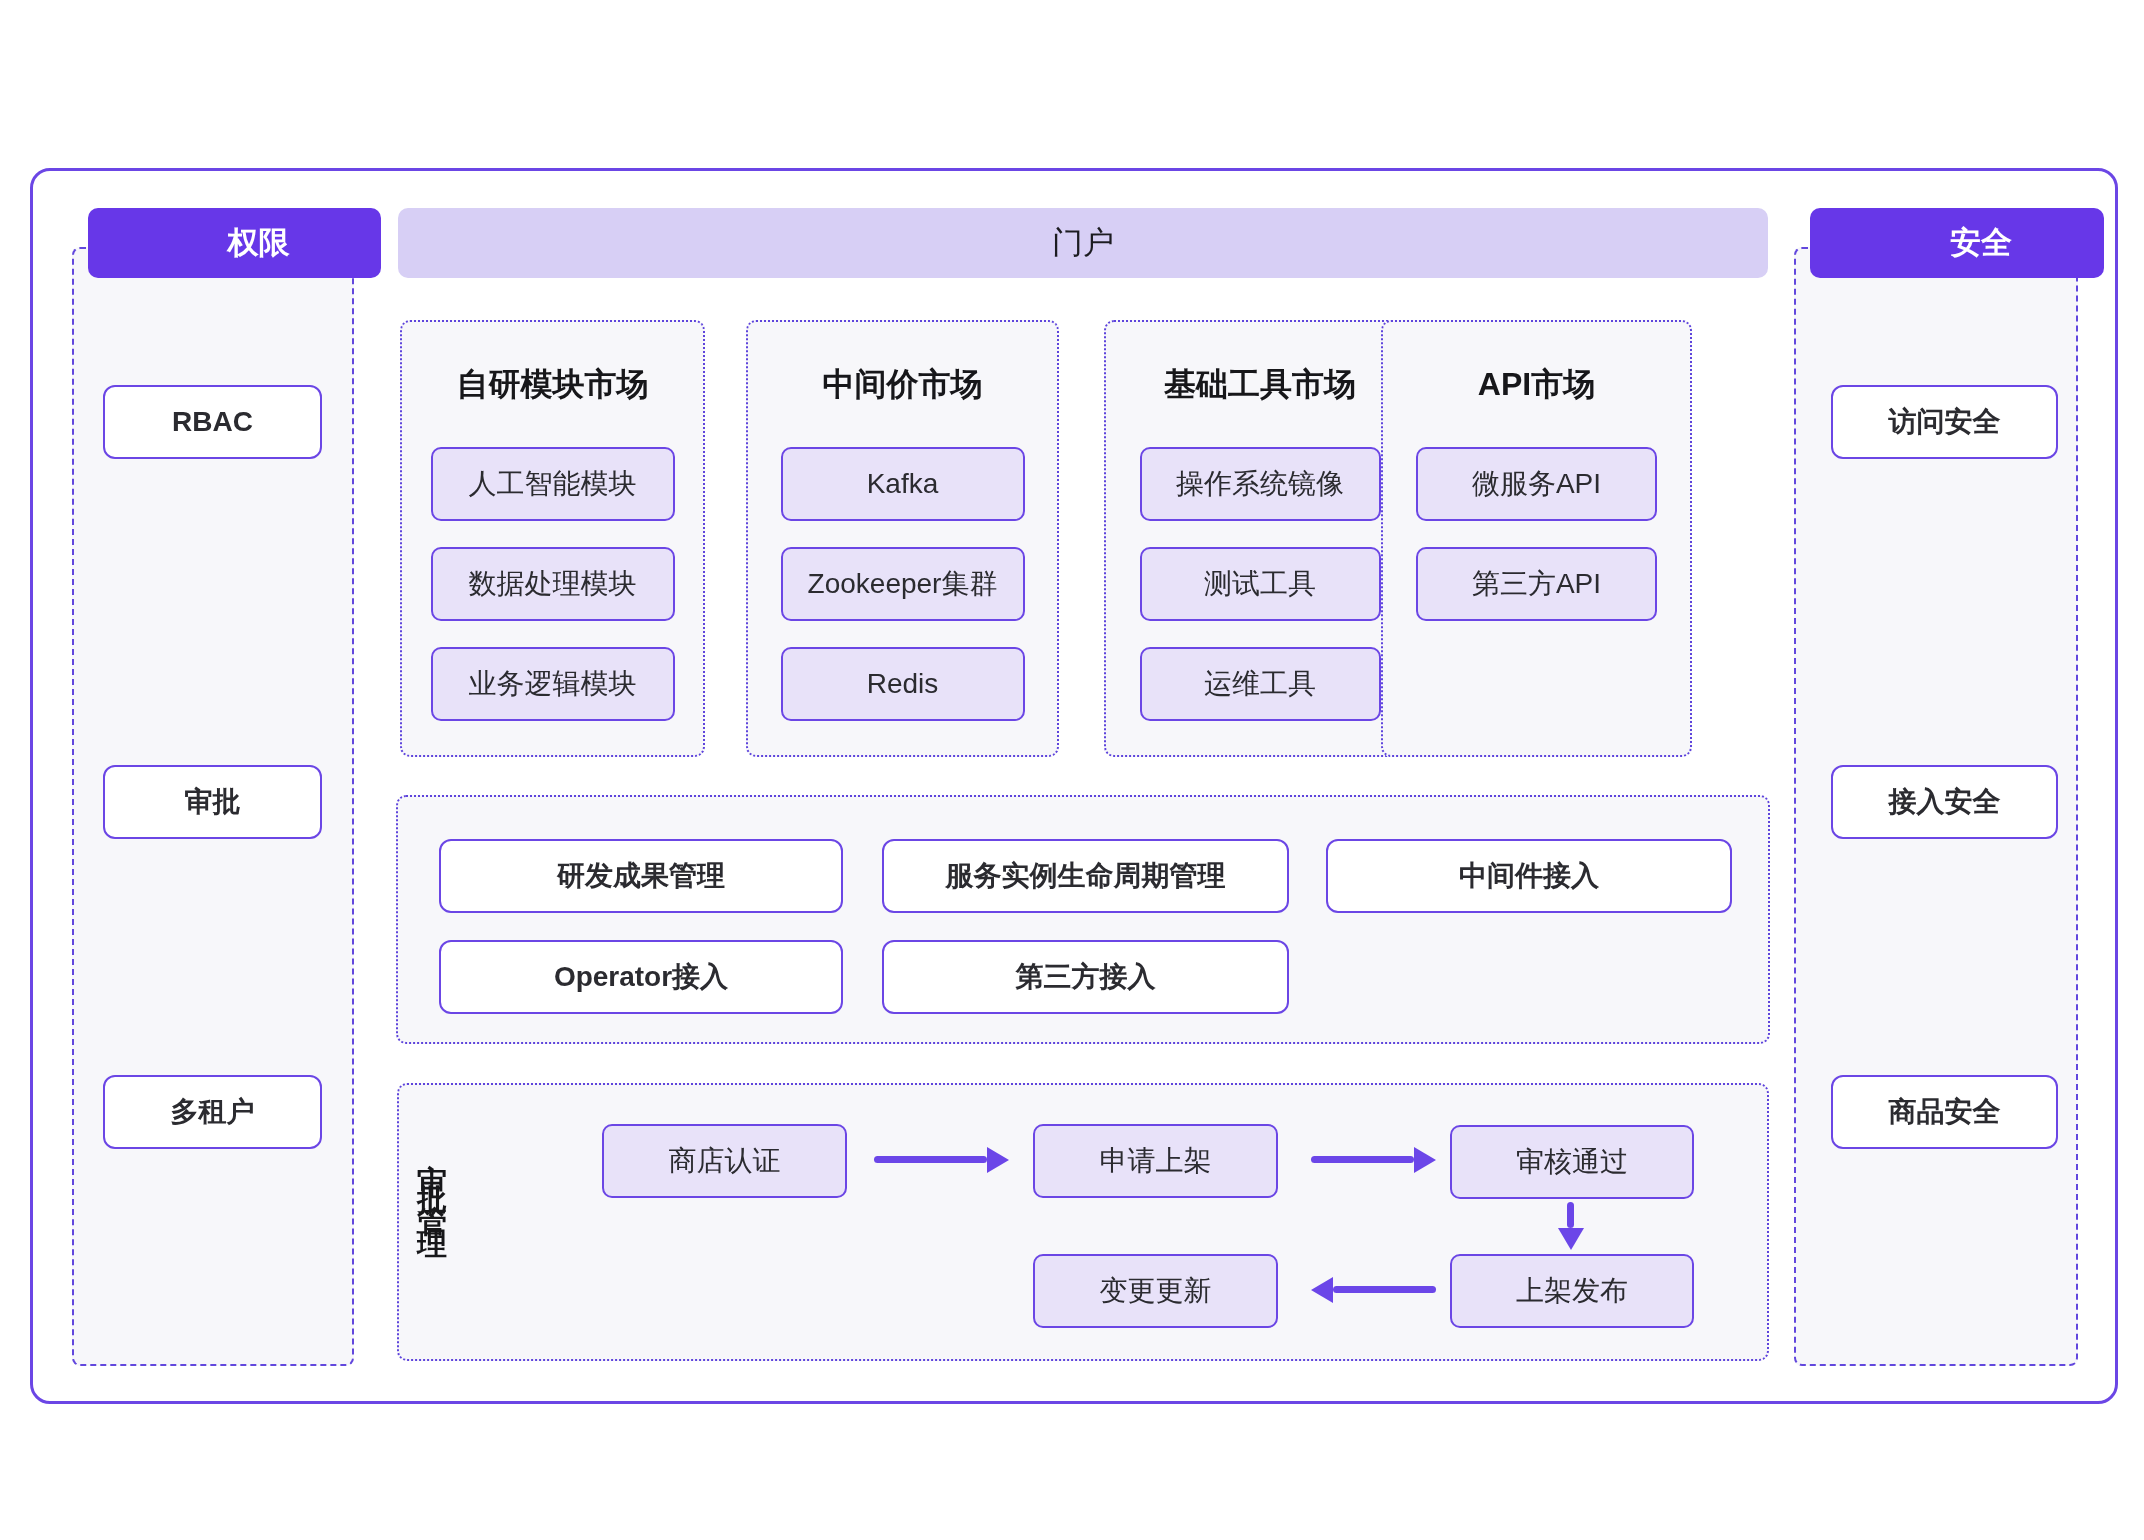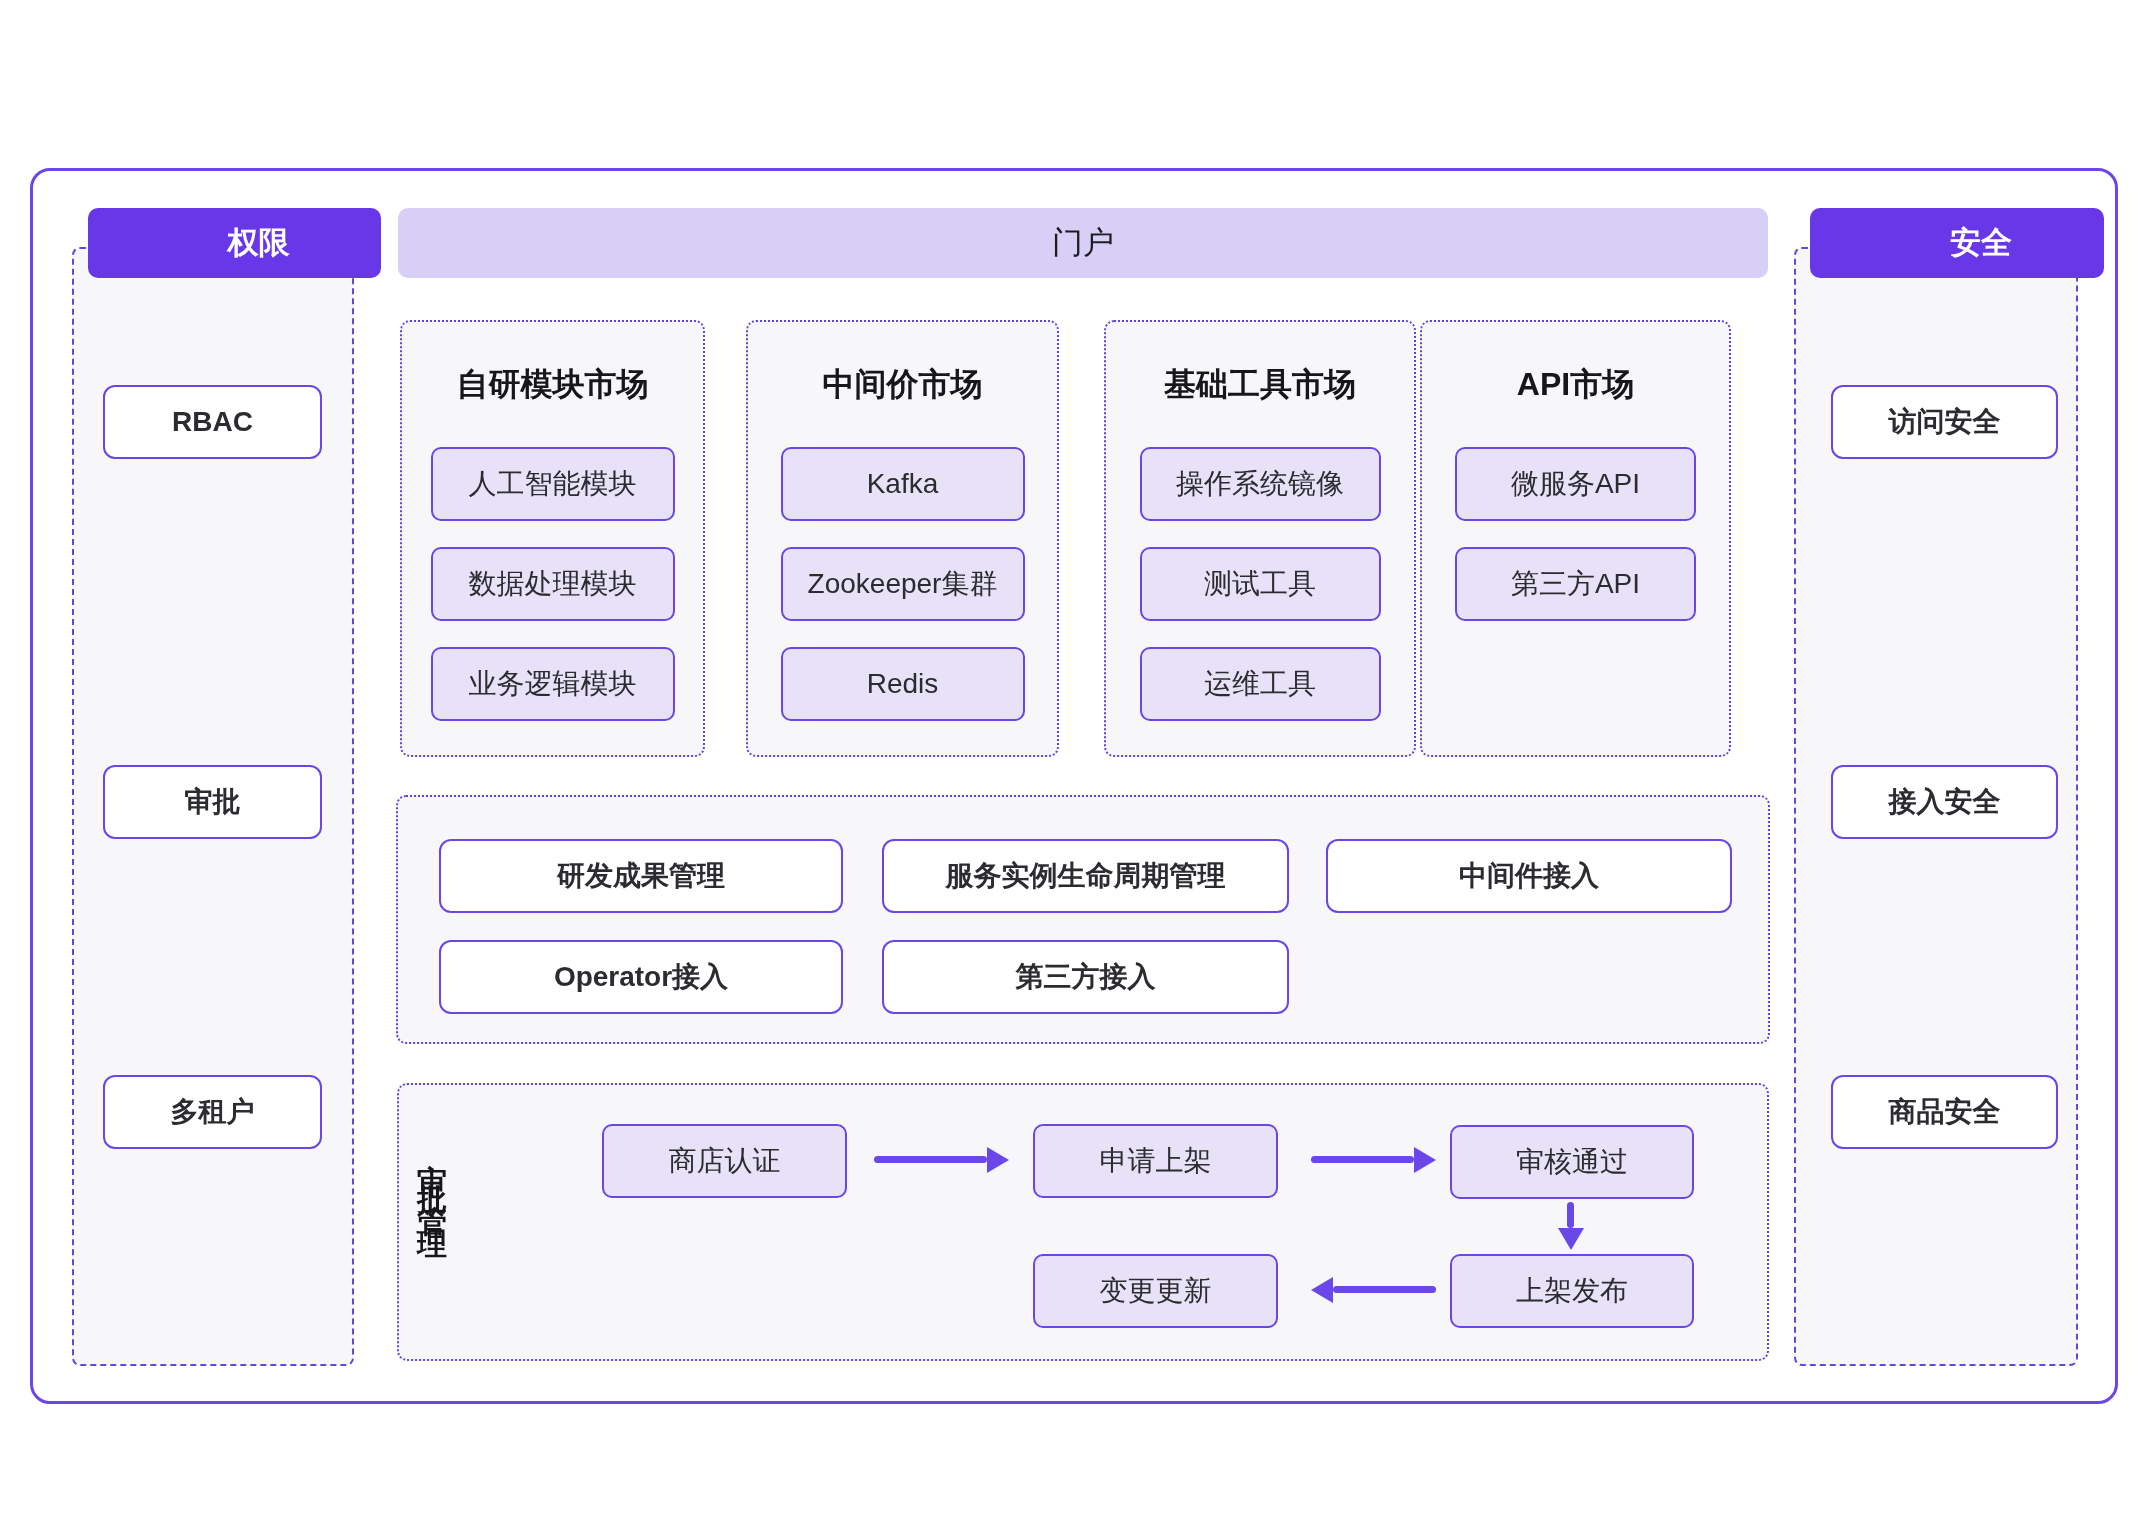--- a/index.html
+++ b/index.html
@@ -106,21 +106,21 @@
     <div class="lav-box market-item">Redis</div>
   </div>
 
   <div class="dotted-box market narrow" style="left:1104px;width:308px">
     <div class="market-title">基础工具市场</div>
     <div class="lav-box market-item first">操作系统镜像</div>
     <div class="lav-box market-item">测试工具</div>
     <div class="lav-box market-item">运维工具</div>
   </div>
 
-  <div class="dotted-box market narrow" style="left:1420px;width:307px">
+  <div class="dotted-box market narrow" style="left:1381px;width:307px">
     <div class="market-title">API市场</div>
     <div class="lav-box market-item first">微服务API</div>
     <div class="lav-box market-item">第三方API</div>
   </div>
 
   <div class="dotted-box" style="left:396px;top:795px;width:1370px;height:245px">
     <div class="white-box" style="left:484px;top:42px;width:403px;height:70px">服务实例生命周期管理</div>
     <div class="white-box" style="left:41px;top:42px;width:400px;height:70px">研发成果管理</div>
     <div class="white-box" style="left:928px;top:42px;width:402px;height:70px">中间件接入</div>
     <div class="white-box" style="left:41px;top:143px;width:400px;height:70px">Operator接入</div>

